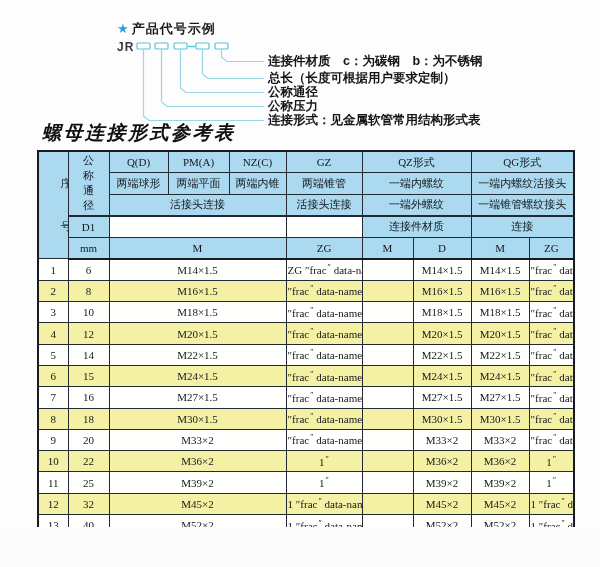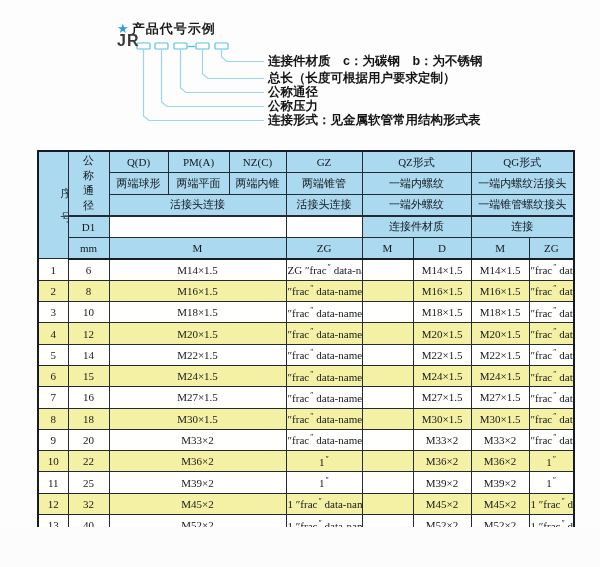--- a/index.html
+++ b/index.html
@@ -3,21 +3,21 @@
 <meta charset="utf-8">
 <style>
   html,body{margin:0;padding:0;}
   body{width:600px;height:567px;background:#fcfcfc;font-family:"Liberation Sans",sans-serif;}
   #page{position:relative;width:600px;height:527px;background:#fdfdfd;overflow:hidden;}
 
   
   #diag-svg{position:absolute;left:0;top:0;}
   .diag-heading{position:absolute;left:117px;top:20px;font-size:13px;font-weight:bold;color:#1a1a1a;letter-spacing:1px;}
   .star{color:#2b9fd9;margin-right:2px;font-weight:normal;}
-  .code-prefix{position:absolute;left:117px;top:32px;font-size:16px;font-weight:bold;color:#3a3a3a;letter-spacing:1px;text-align:center;}
+  .code-prefix{position:absolute;left:117px;top:40px;font-size:12px;font-weight:bold;color:#3a3a3a;letter-spacing:1px;text-align:center;}
   .diag-label{position:absolute;left:268px;height:15px;line-height:15px;font-size:12.5px;font-weight:bold;color:#151515;white-space:nowrap;}
 
   
   .page-title{position:absolute;left:42px;top:120px;font-size:19px;font-weight:bold;font-style:italic;
     font-family:"Liberation Serif",serif;color:#101010;letter-spacing:2.5px;white-space:nowrap;}
 
   
   table.ref{position:absolute;left:37px;top:150px;width:536px;border-collapse:collapse;table-layout:fixed;
     background:#fff;border:2px solid #171c24;}
   th,td{border:1px solid #232a33;padding:0 1px;text-align:center;vertical-align:middle;
@@ -26,21 +26,21 @@
   thead tr{height:21.6px;}
   thead tr.hdr-bottom th{border-bottom:2px solid #171c24;}
   thead tr.hdr-d1 th{border-top-width:2px;}
   th.lat{font-family:"Liberation Serif",serif;margin-left:17px;}
   th.white{background:#fff;}
   tbody tr{height:21.3px;}
   tbody td{font-family:"Liberation Serif",serif;background:#fffffe;}
   tbody tr.yellow td{background:#f5f1a4;}
 
   .vtext{display:inline-block;width:12px;word-break:break-all;white-space:normal;font-size:11px;}
-  .vtext.seq{line-height:24px;margin-left:20px;}
+  .vtext.seq{line-height:43px;margin-left:20px;}
   .vtext.nom{line-height:15px;}
   .in{font-size:8px;vertical-align:4px;margin-left:1px;}
 </style>
 </head>
 <body>
 
 <div id="page">
 
   <div>
     <svg id="diag-svg" width="600" height="150">
@@ -66,20 +66,21 @@
     <div class="diag-heading"><span class="star">★</span><span>产品代号示例</span></div>
     <div class="code-prefix">JR</div>
 
     <div class="diag-label" style="top:54px">连接件材质　c：为碳钢　b：为不锈钢</div>
     <div class="diag-label" style="top:71px">总长（长度可根据用户要求定制）</div>
     <div class="diag-label" style="top:85px">公称通径</div>
     <div class="diag-label" style="top:99px">公称压力</div>
     <div class="diag-label" style="top:113px">连接形式：见金属软管常用结构形式表</div>
   </div>
 
+  <div class="page-title">螺母连接形式参考表</div>
 
   <table class="ref">
     <colgroup>
       <col style="width:30px">
         <col style="width:41px">
         <col style="width:59px">
         <col style="width:61px">
       <col style="width:57px">
         <col style="width:76px">
         <col style="width:51px">

